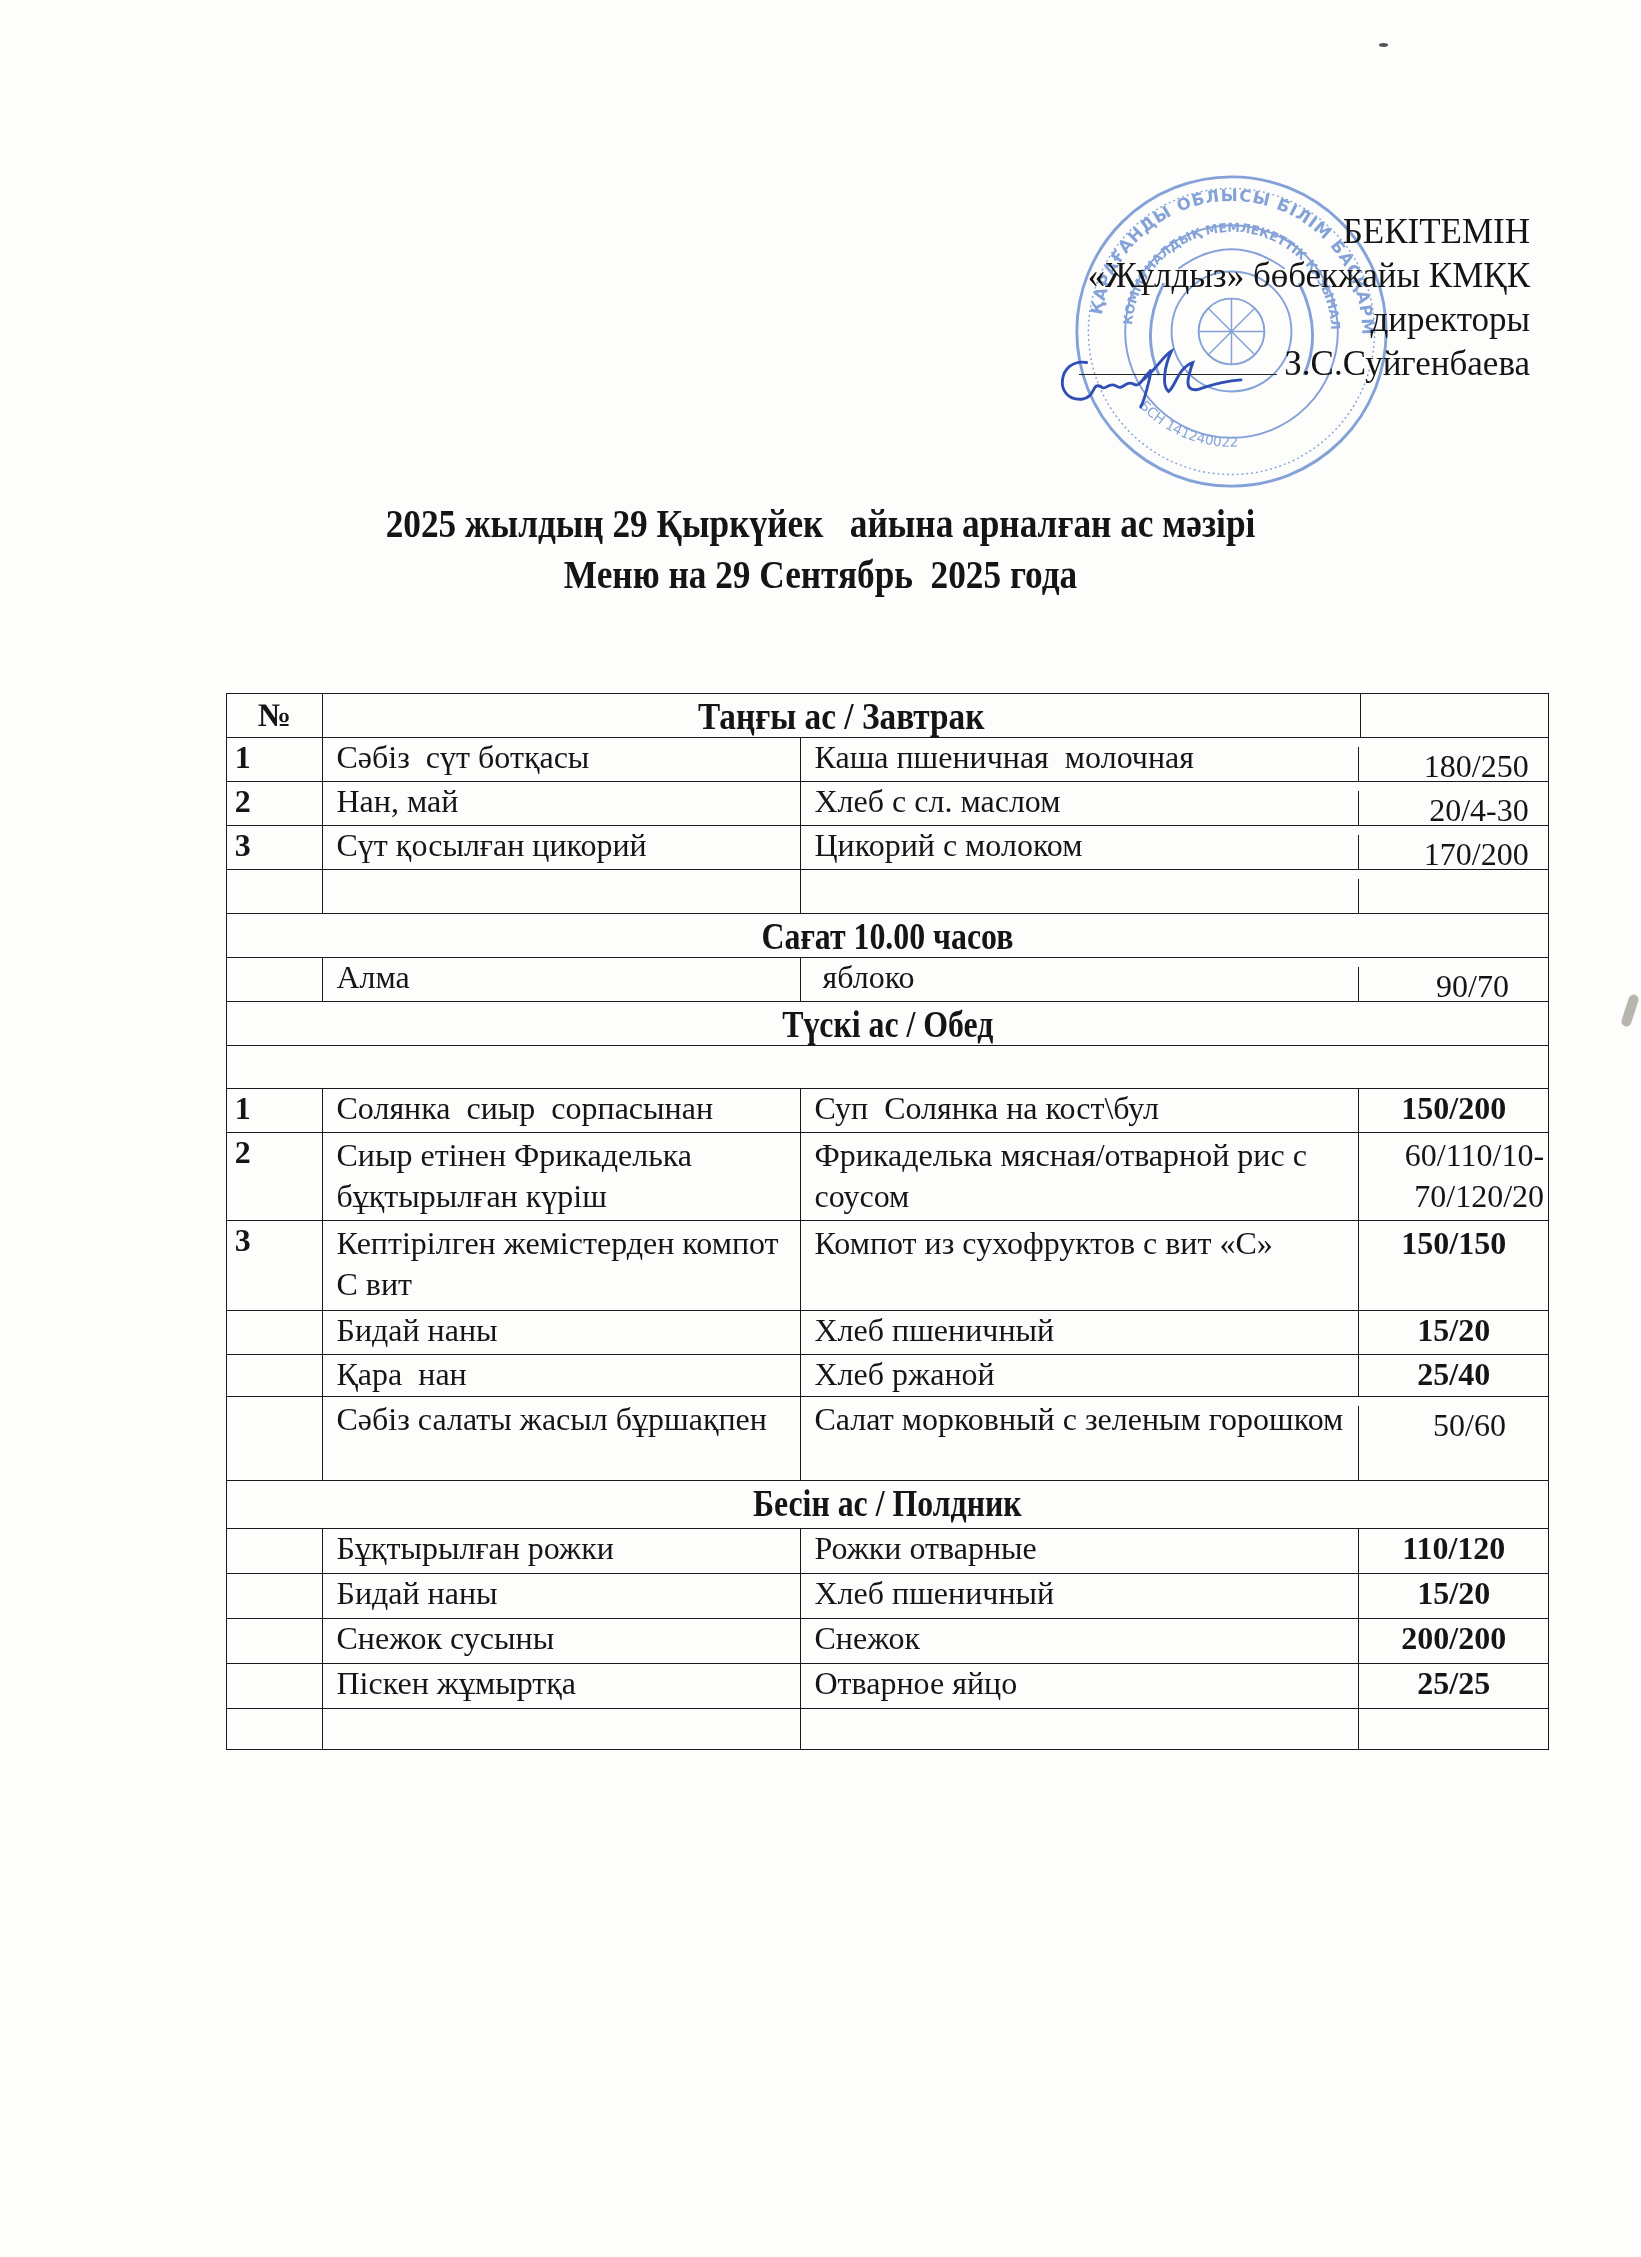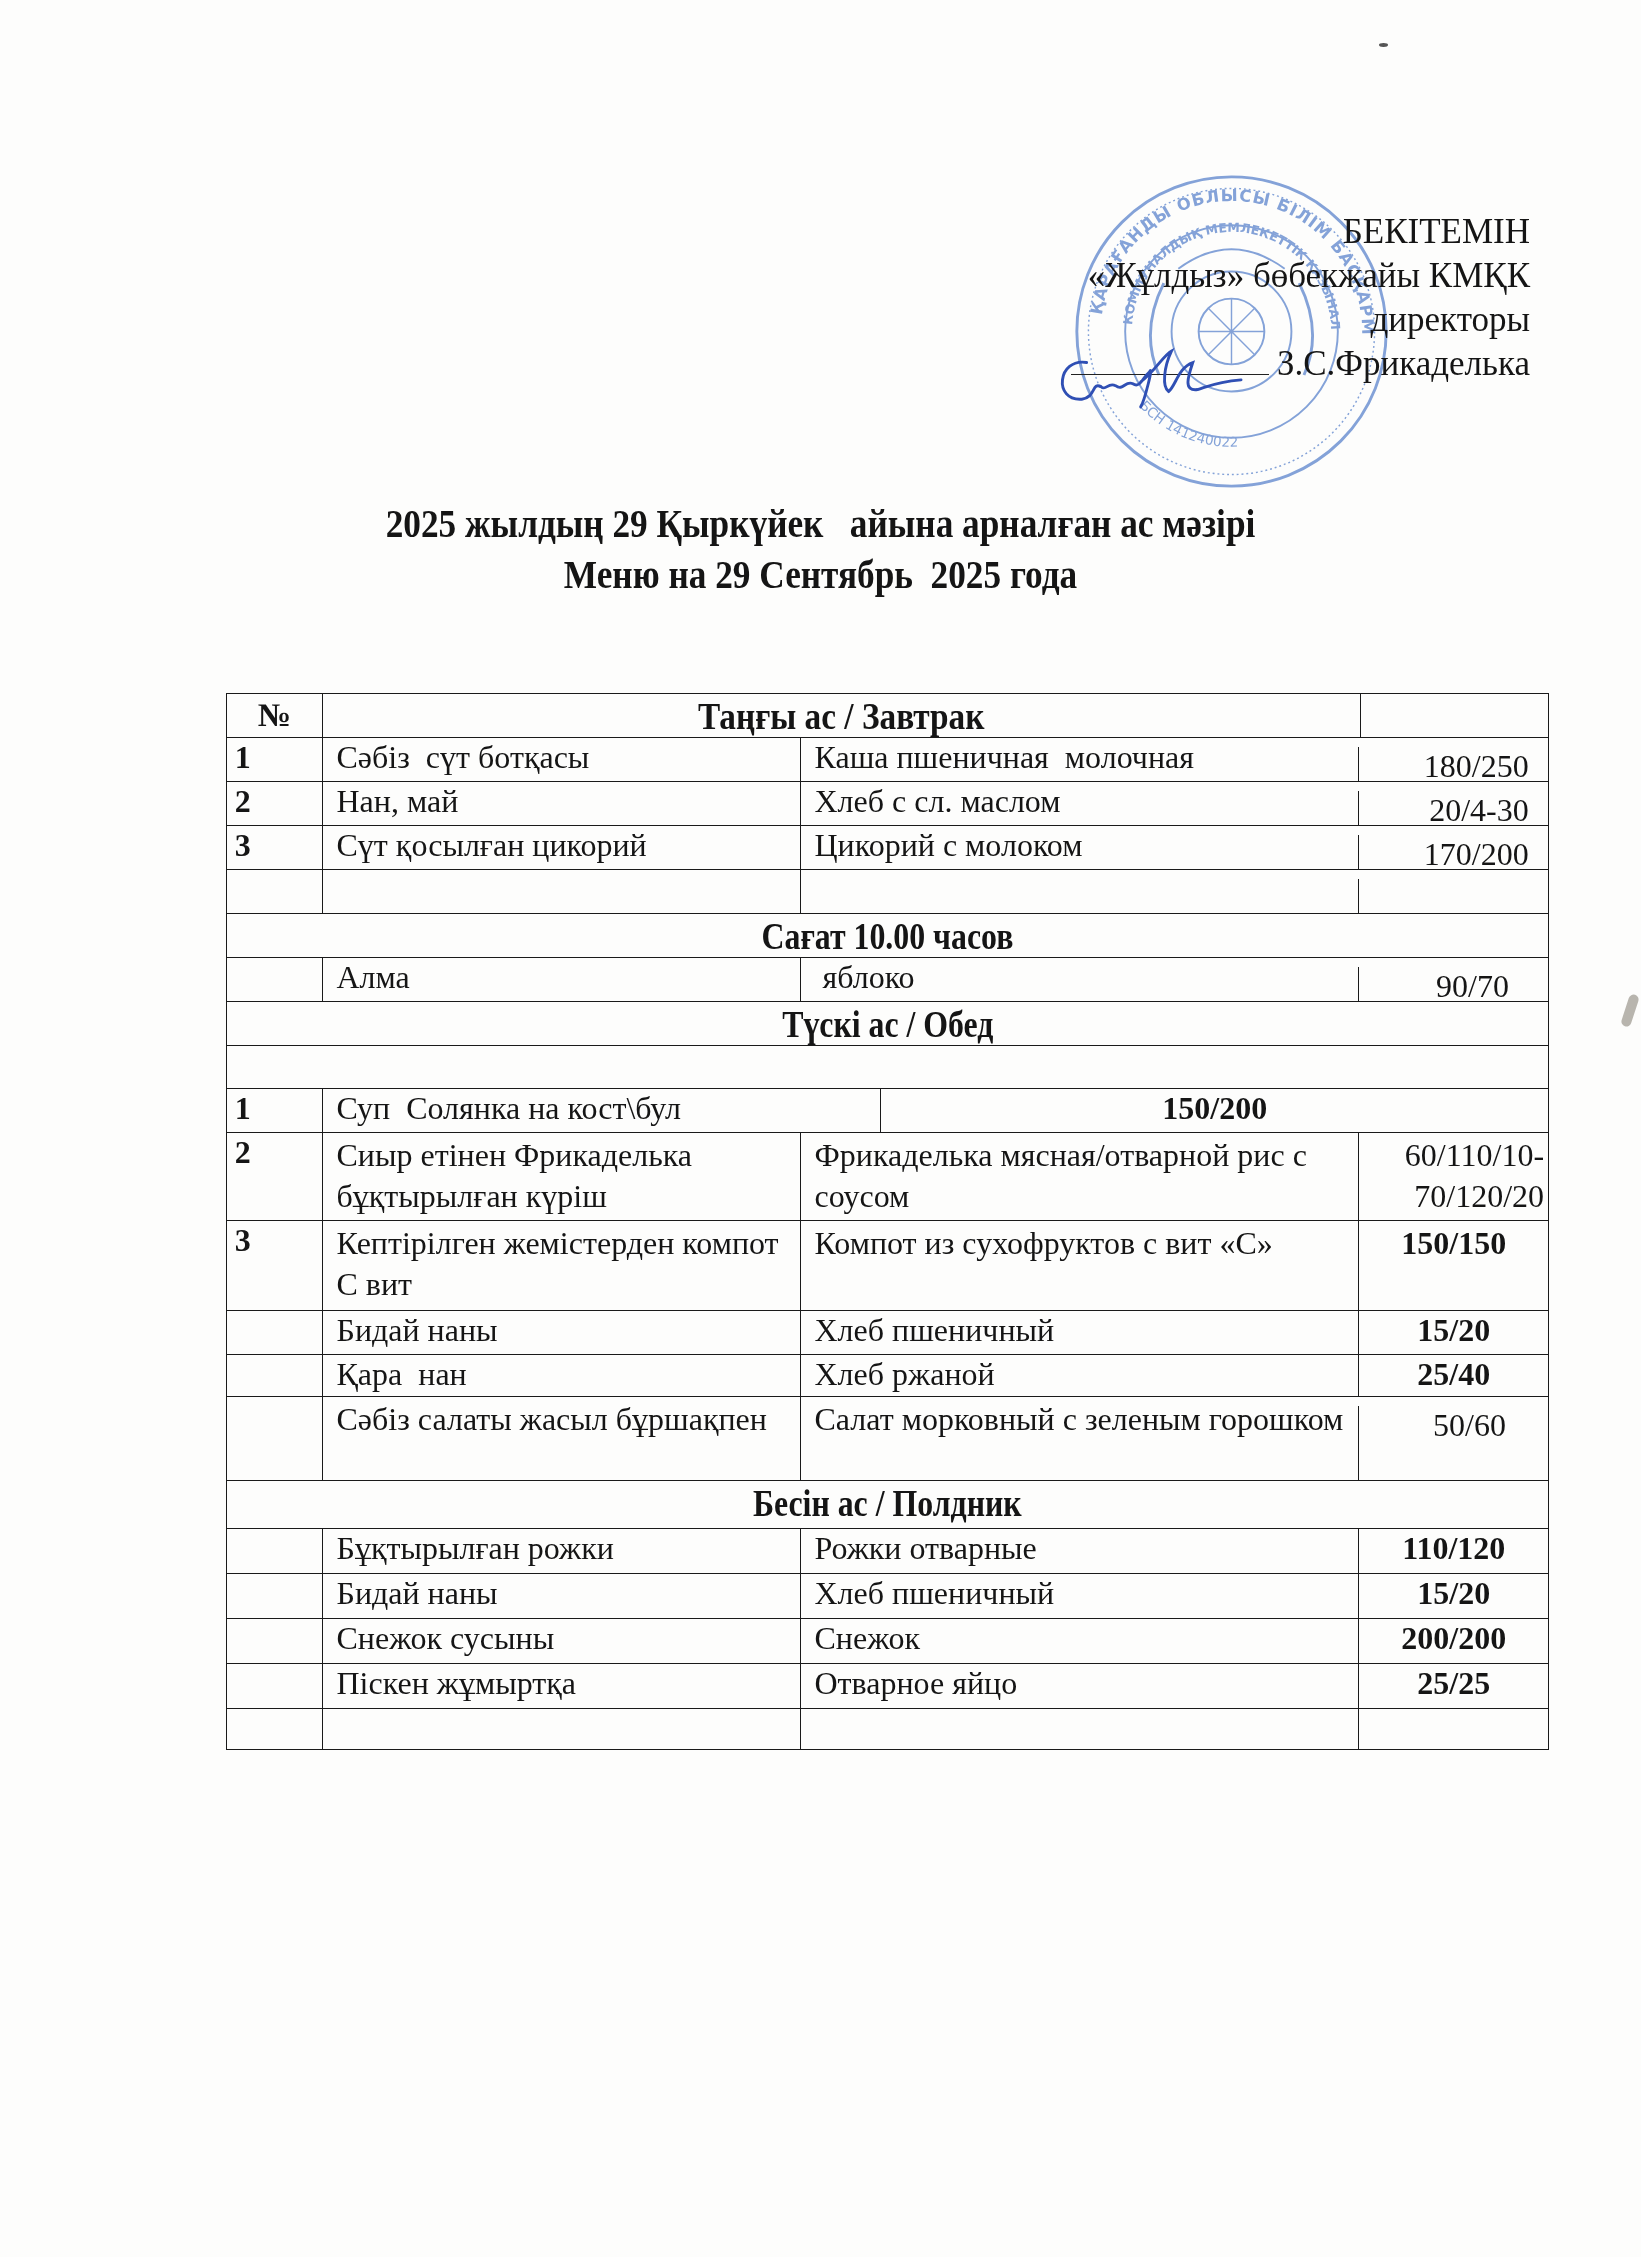--- a/index.html
+++ b/index.html
@@ -62,21 +62,21 @@
 </svg>
 
 <svg class="signature" viewBox="0 0 230 70">
   <path d="M40 20 C10 15 5 60 35 58 C50 56 45 40 55 45 C60 50 62 40 70 44 C78 50 80 38 88 42 C95 47 98 36 105 30 C110 20 100 60 96 66 M96 40 C110 30 120 12 128 8 C120 25 118 45 125 50 C132 45 135 25 150 20 C145 35 140 50 155 48 C165 45 175 40 200 38" fill="none" stroke="#2f4fb4" stroke-width="3" stroke-linecap="round"></path>
 </svg>
 
 <div class="approve">
   <div>БЕКІТЕМІН</div>
   <div>«Жұлдыз» бөбекжайы КМҚК</div>
   <div>директоры</div>
-  <div><span class="sig-line"></span><span>З.С.Фрикаделька</span></div>
+  <div><span class="sig-line"></span><span>З.С.Суйгенбаева</span></div>
 </div>
 
 <div class="title t1" style="white-space:pre;">2025 жылдың 29 Қыркүйек   айына арналған ас мәзірі</div>
 <div class="title t2" style="white-space:pre;">Меню на 29 Сентябрь  2025 года</div>
 
 <div class="tbl">
 
   <div class="row" style="height:43px">
     <div class="cell c-no" style="text-align:center;padding-left:0;padding-right:0;font-size:33px;line-height:39px;">№</div>
     <div class="cell hdr-span"><span class="txt">Таңғы ас / Завтрак</span></div>
@@ -119,20 +119,21 @@
   </div>
 
   <div class="row" style="height:44px">
     <div class="cell span"><span class="txt">Түскі ас / Обед</span></div>
   </div>
   <div class="row" style="height:43px">
     <div class="cell span"></div>
   </div>
   <div class="row" style="height:44px">
     <div class="cell c-no">1</div>
+    <div class="cell c-kz" style="white-space:pre">Солянка  сиыр  сорпасынан</div>
     <div class="cell c-ru" style="white-space:pre">Суп  Солянка на кост\бул</div>
     <div class="cell c-qty qty-l">150/200</div>
   </div>
   <div class="row" style="height:88px">
     <div class="cell c-no">2</div>
     <div class="cell c-kz" style="line-height:41px">Сиыр етінен Фрикаделька бұқтырылған күріш</div>
     <div class="cell c-ru" style="line-height:41px">Фрикаделька мясная/отварной рис с соусом</div>
     <div class="cell c-qty" style="line-height:41px;padding-left:5.8px;padding-right:3.9px;text-align:right">60/110/10- 70/120/20</div>
   </div>
   <div class="row" style="height:90px">

